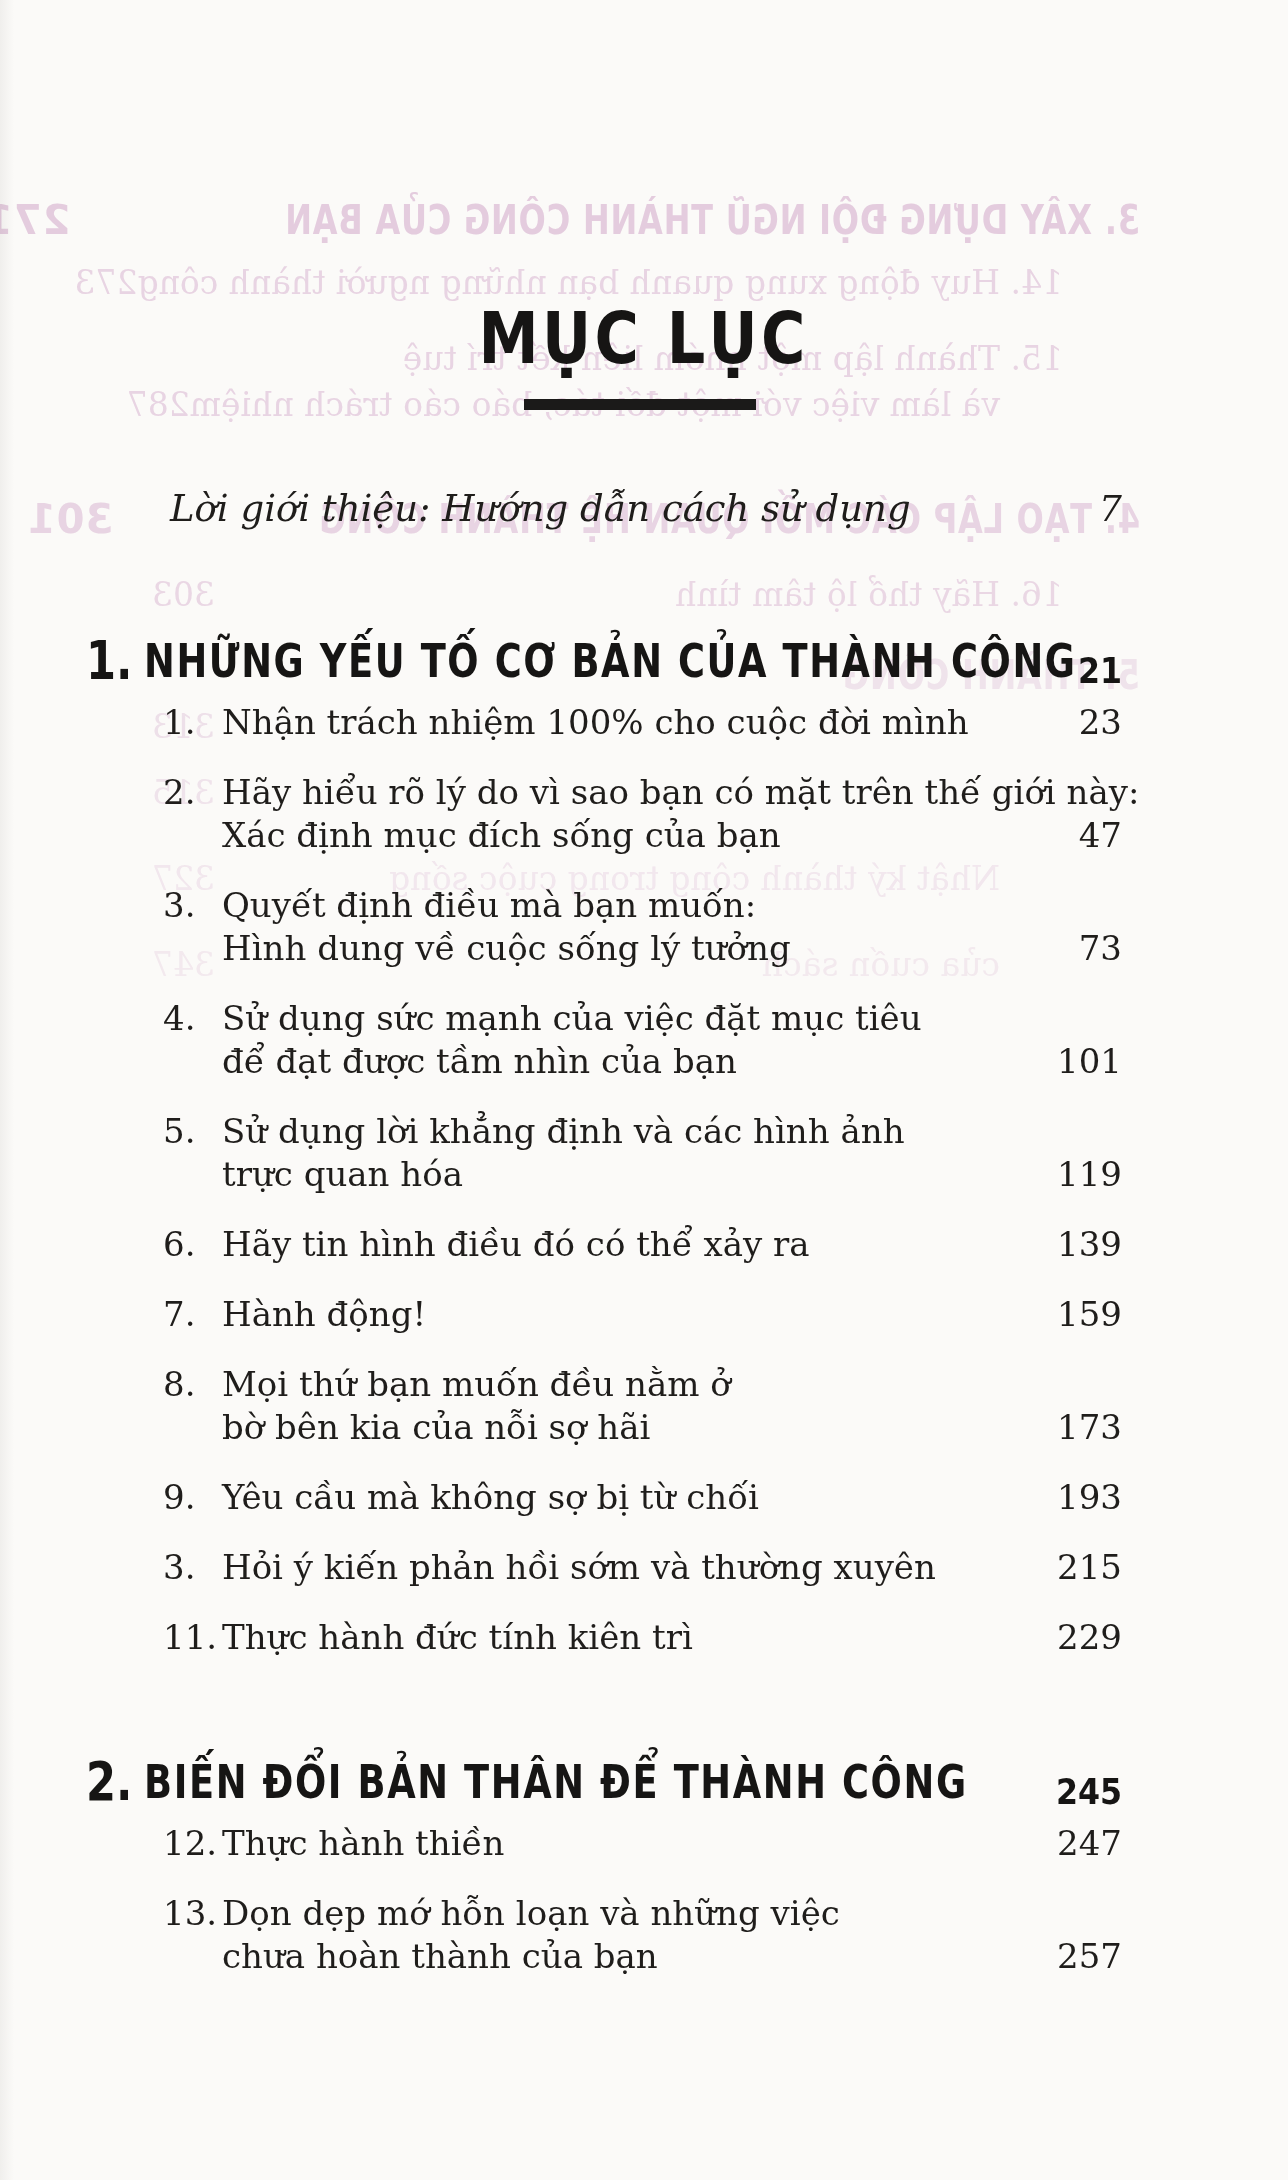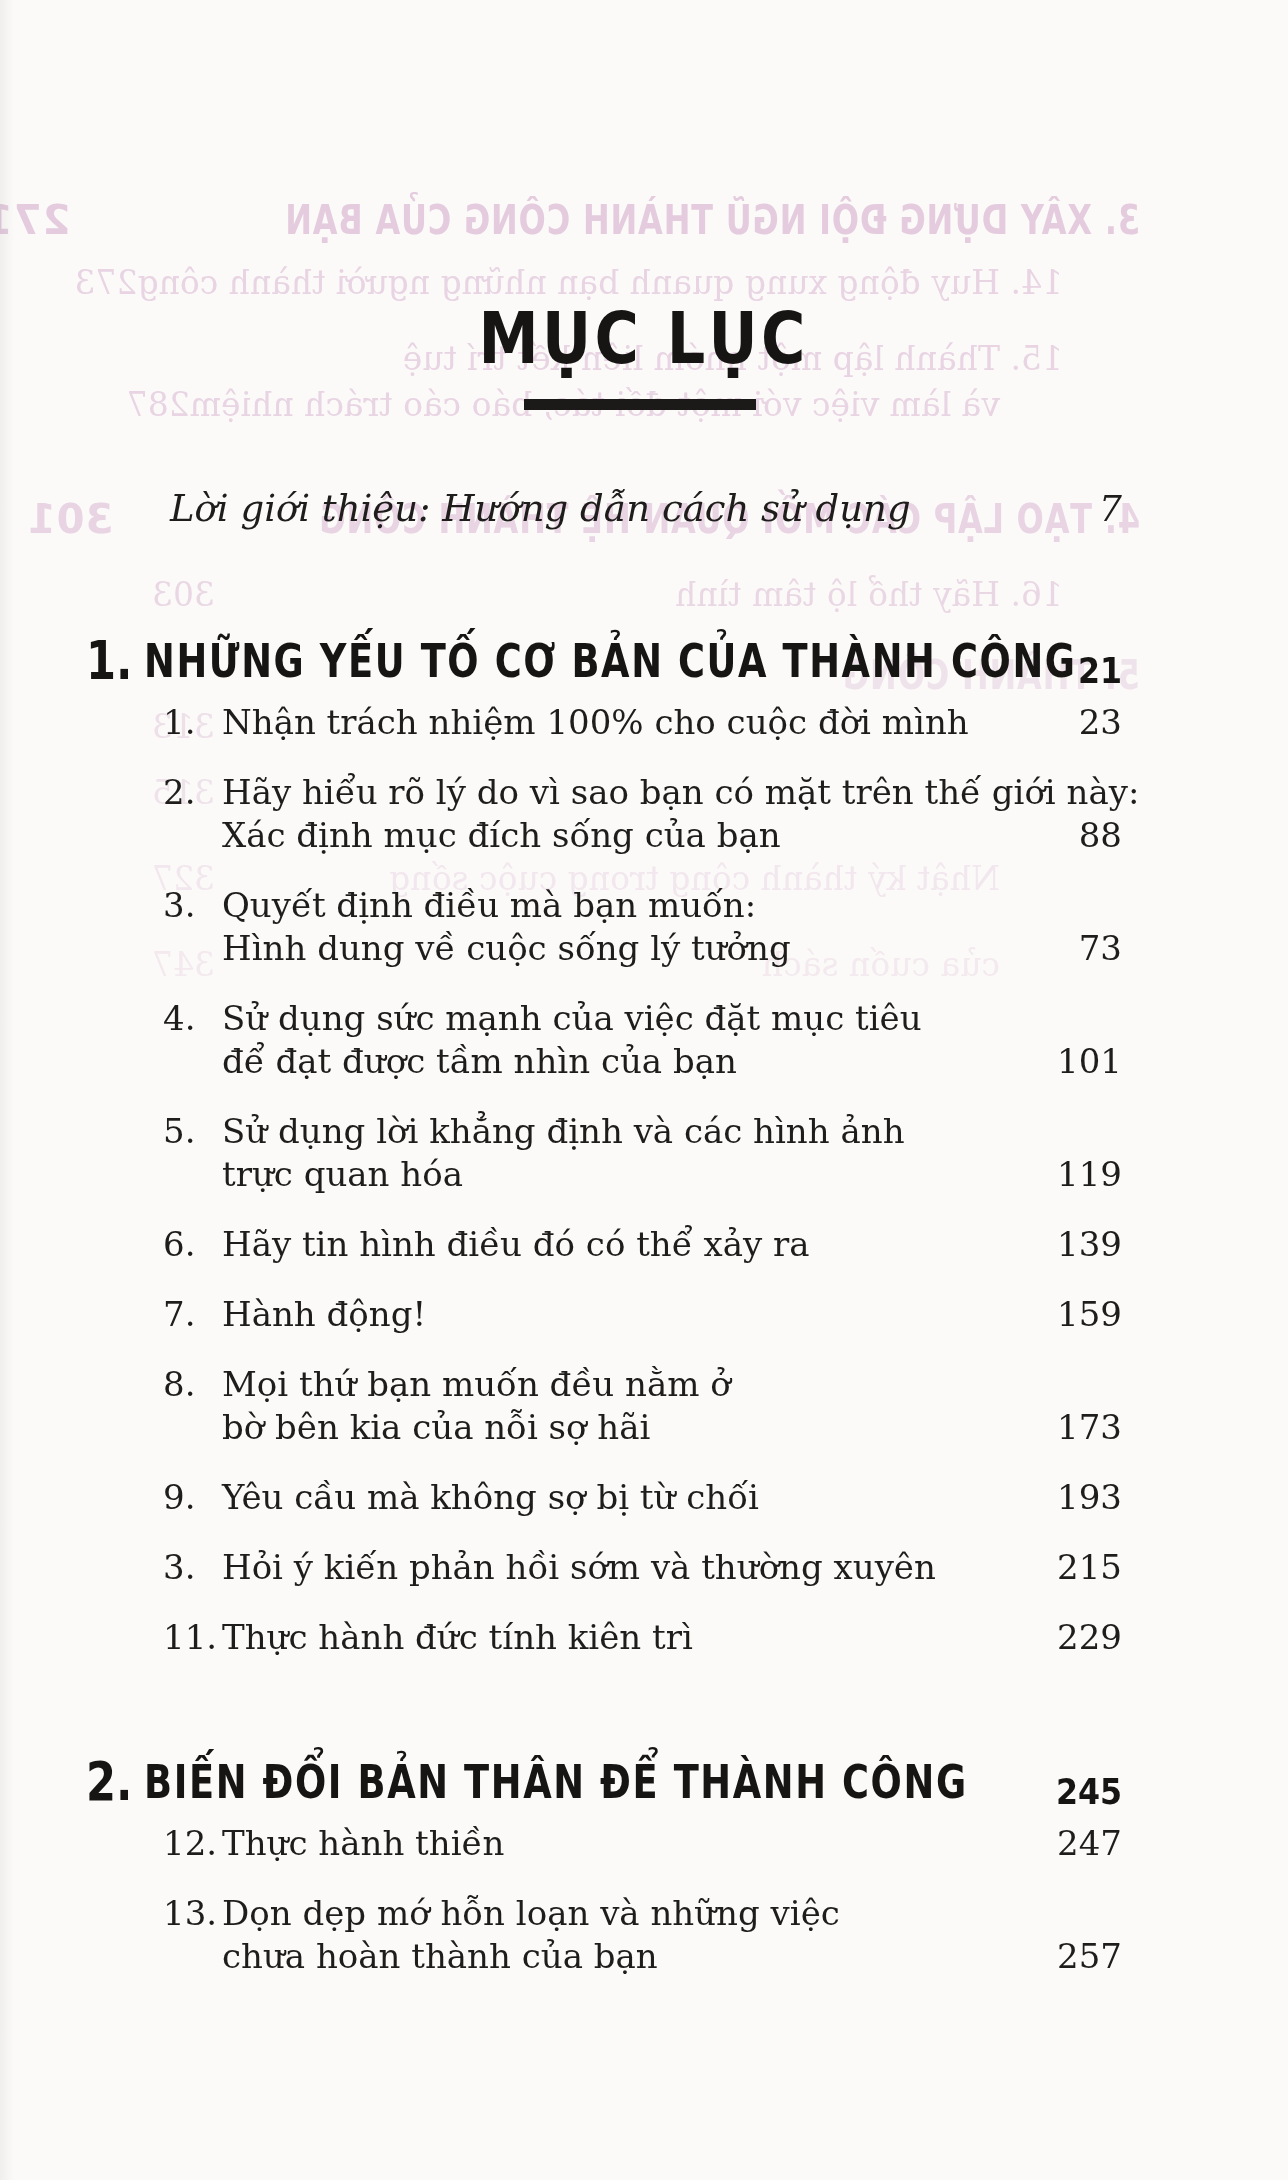--- a/index.html
+++ b/index.html
@@ -167,21 +167,21 @@
   <div class="item">
     <span class="item-no">1.</span>
     <span class="item-title">Nhận trách nhiệm 100% cho cuộc đời mình</span>
     <span class="item-pg">23</span>
   </div>
 
   <div class="item">
     <span class="item-no">2.</span>
     <span class="item-title">Hãy hiểu rõ lý do vì sao bạn có mặt trên thế giới này:
 Xác định mục đích sống của bạn</span>
-    <span class="item-pg">88</span>
+    <span class="item-pg">47</span>
   </div>
 
   <div class="item">
     <span class="item-no">3.</span>
     <span class="item-title">Quyết định điều mà bạn muốn:
 Hình dung về cuộc sống lý tưởng</span>
     <span class="item-pg">73</span>
   </div>
 
   <div class="item">

